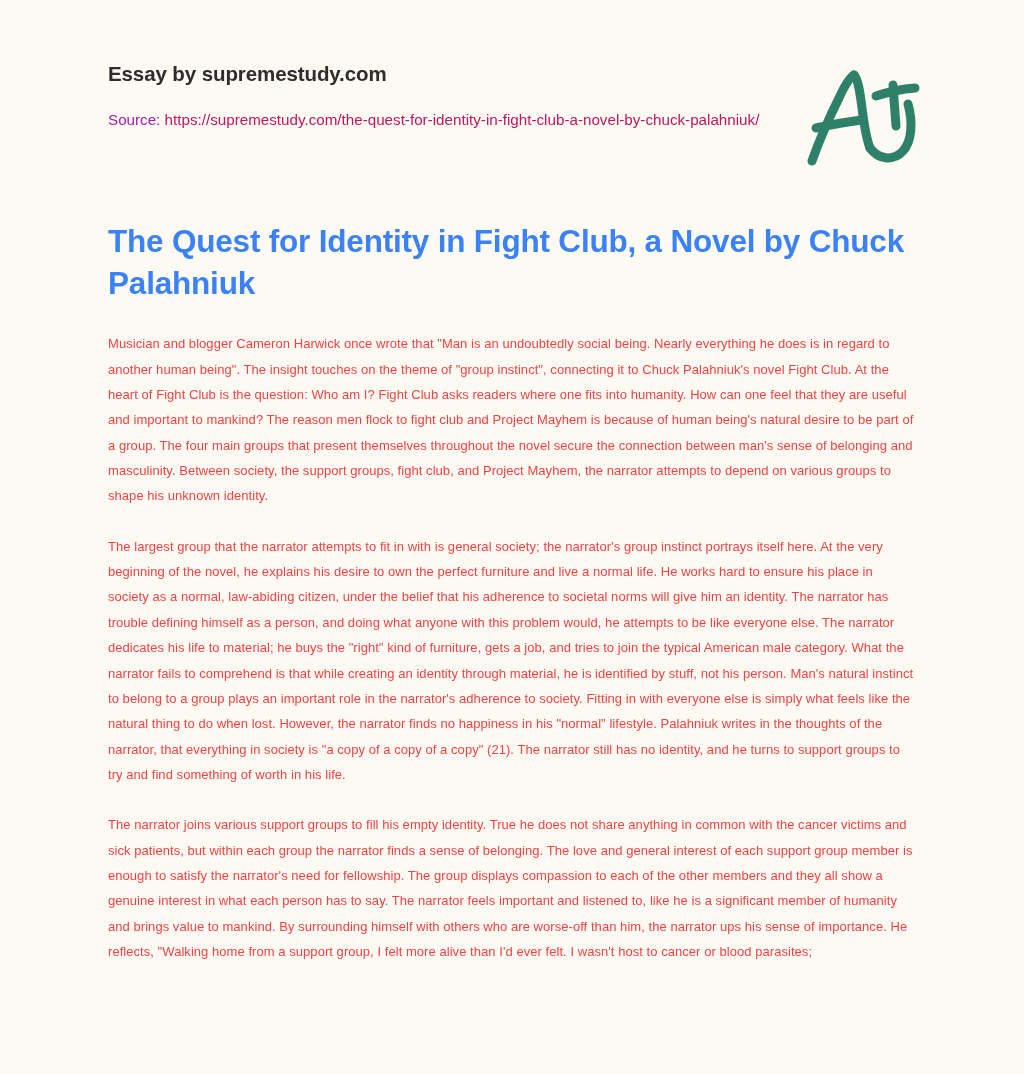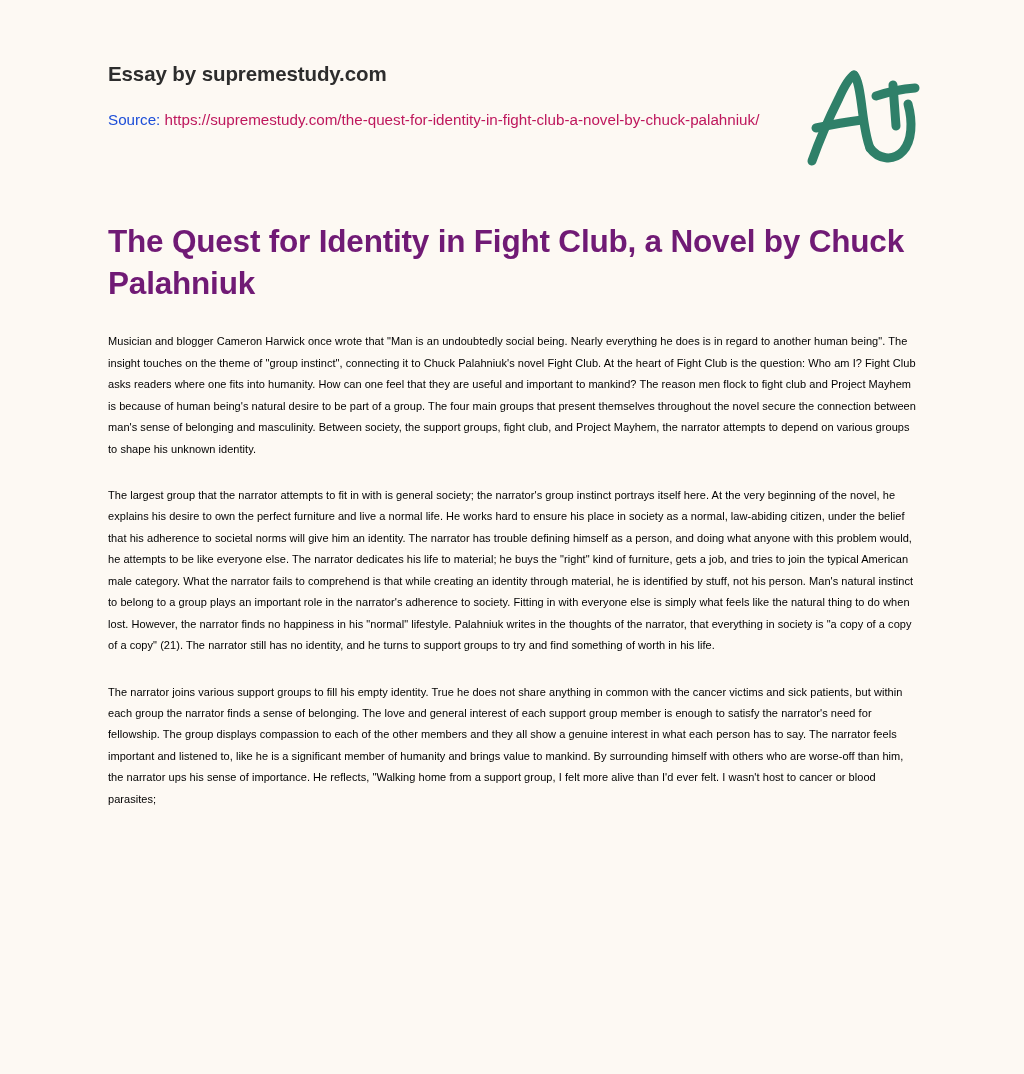--- a/index.html
+++ b/index.html
@@ -37,21 +37,21 @@
   }
   .source-line {
     margin-top: 21px;
     font-size: 15.2px;
     line-height: 1.62;
     color: #8d8d8a;
     max-width: 680px;
     word-break: break-word;
   }
   .source-label {
-    color: #1d4ed8;
+    color: #a21caf;
   }
   .source-url {
     color: #be185d;
     text-decoration: none;
     word-break: break-all;
   }
 
   
   .logo {
     position: absolute;
@@ -66,34 +66,34 @@
     height: 120px;
   }
 
   
   .title {
     margin: 0;
     padding-top: 89px;
     font-size: 31.5px;
     font-weight: bold;
     line-height: 1.32;
-    color: #701a75;
+    color: #3b82f6;
     letter-spacing: -0.2px;
     max-width: 800px;
   }
 
   
   .article {
     padding-top: 27px;
   }
   .article p {
     margin: 0 0 25px 0;
-    font-size: 11px;
+    font-size: 13px;
     line-height: 1.95;
-    color: #000000;
+    color: #ef4444;
     letter-spacing: 0.05px;
     max-width: 845px;
   }
   .article p:last-child {
     margin-bottom: 0;
   }
 </style>
 </head>
 <body>
 

